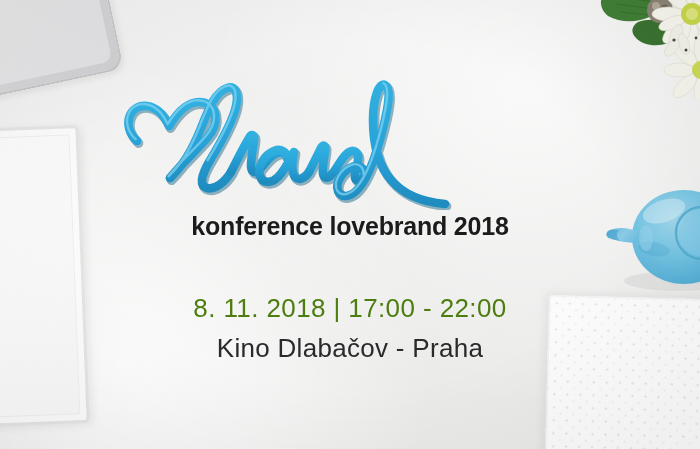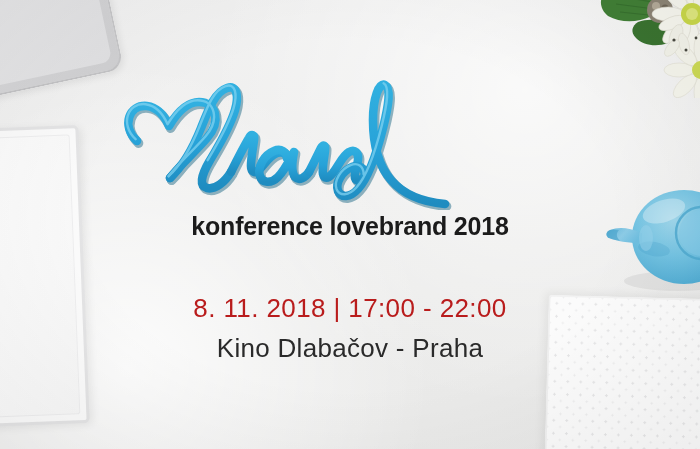--- a/index.html
+++ b/index.html
@@ -140,21 +140,21 @@
     font-weight: bold;
     color: #1b1b1b;
     letter-spacing: -0.2px;
     white-space: nowrap;
   }
 
   .datetime {
     margin-top: 52px;
     font-size: 26px;
     font-weight: 400;
-    color: #b91c1c;
+    color: #4d7c0f;
     letter-spacing: 0.4px;
     white-space: nowrap;
   }
 
   .venue {
     margin-top: 9px;
     font-size: 26px;
     font-weight: 400;
     color: #2a2a2a;
     letter-spacing: 0.3px;

